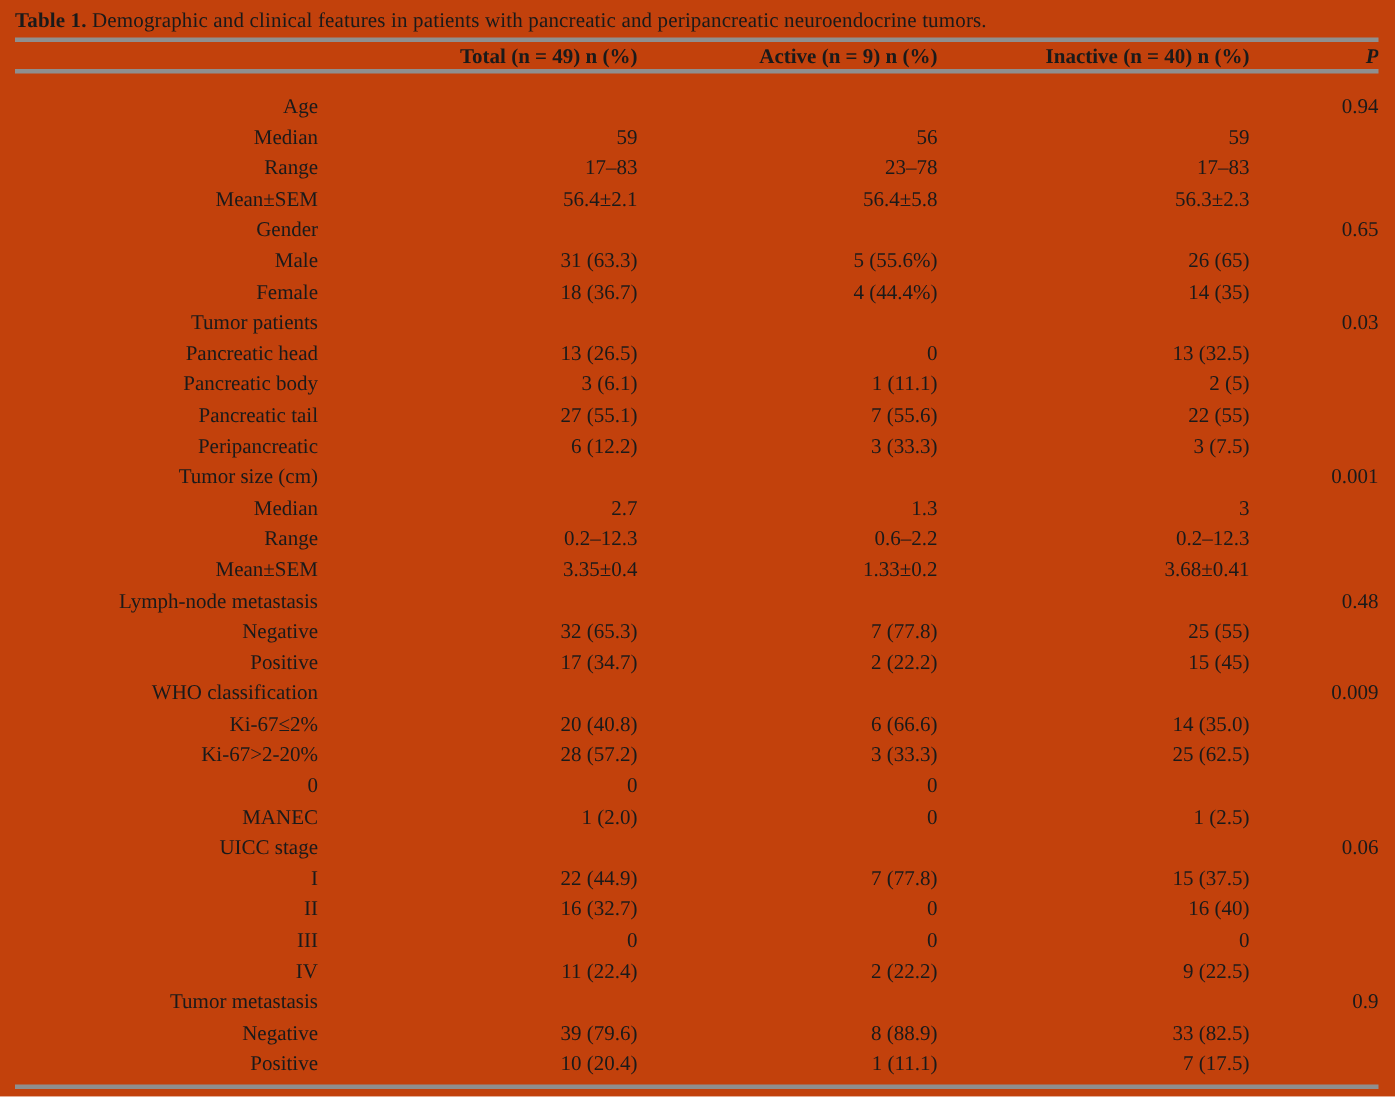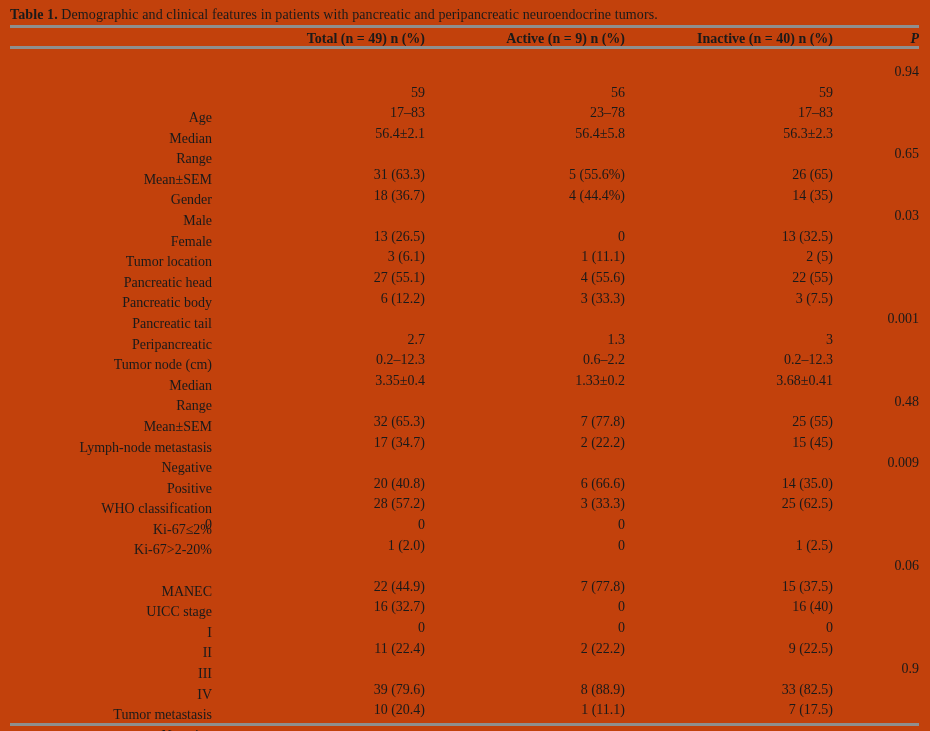--- a/index.html
+++ b/index.html
@@ -38,21 +38,21 @@
   .thead .hcell { overflow: hidden; white-space: nowrap; }
   .thead .p-head { font-style: italic; }
   .tbody { padding-top: 13px; padding-bottom: 2px; }
   .row {
     display: grid;
     grid-template-columns: 202px 213px 200px 208px 1fr;
     height: 20.6px;
     line-height: 20.6px;
     white-space: nowrap;
   }
-  .c-label { padding-left: 8px; margin-top: 46px; }
+  .c-label { padding-left: 8px; }
   .c-label.indent { padding-left: 27px; }
   .c-val { overflow: hidden; }
 </style>
 </head>
 <body>
 
 <div class="page">
   <div class="caption">
     <span class="cap-bold">Table 1.</span><span> Demographic and clinical features in patients with pancreatic and peripancreatic neuroendocrine tumors.</span>
   </div>
@@ -109,21 +109,21 @@
           <div class="c-val"></div>
         </div>
         <div class="row">
           <div class="c-label indent">Female</div>
           <div class="c-val">18 (36.7)</div>
           <div class="c-val">4 (44.4%)</div>
           <div class="c-val">14 (35)</div>
           <div class="c-val"></div>
         </div>
         <div class="row">
-          <div class="c-label">Tumor location</div>
+          <div class="c-label">Tumor patients</div>
           <div class="c-val"></div>
           <div class="c-val"></div>
           <div class="c-val"></div>
           <div class="c-val">0.03</div>
         </div>
         <div class="row">
           <div class="c-label indent">Pancreatic head</div>
           <div class="c-val">13 (26.5)</div>
           <div class="c-val">0</div>
           <div class="c-val">13 (32.5)</div>
@@ -132,33 +132,33 @@
         <div class="row">
           <div class="c-label indent">Pancreatic body</div>
           <div class="c-val">3 (6.1)</div>
           <div class="c-val">1 (11.1)</div>
           <div class="c-val">2 (5)</div>
           <div class="c-val"></div>
         </div>
         <div class="row">
           <div class="c-label indent">Pancreatic tail</div>
           <div class="c-val">27 (55.1)</div>
-          <div class="c-val">4 (55.6)</div>
+          <div class="c-val">7 (55.6)</div>
           <div class="c-val">22 (55)</div>
           <div class="c-val"></div>
         </div>
         <div class="row">
           <div class="c-label indent">Peripancreatic</div>
           <div class="c-val">6 (12.2)</div>
           <div class="c-val">3 (33.3)</div>
           <div class="c-val">3 (7.5)</div>
           <div class="c-val"></div>
         </div>
         <div class="row">
-          <div class="c-label">Tumor node (cm)</div>
+          <div class="c-label">Tumor size (cm)</div>
           <div class="c-val"></div>
           <div class="c-val"></div>
           <div class="c-val"></div>
           <div class="c-val">0.001</div>
         </div>
         <div class="row">
           <div class="c-label indent">Median</div>
           <div class="c-val">2.7</div>
           <div class="c-val">1.3</div>
           <div class="c-val">3</div>

